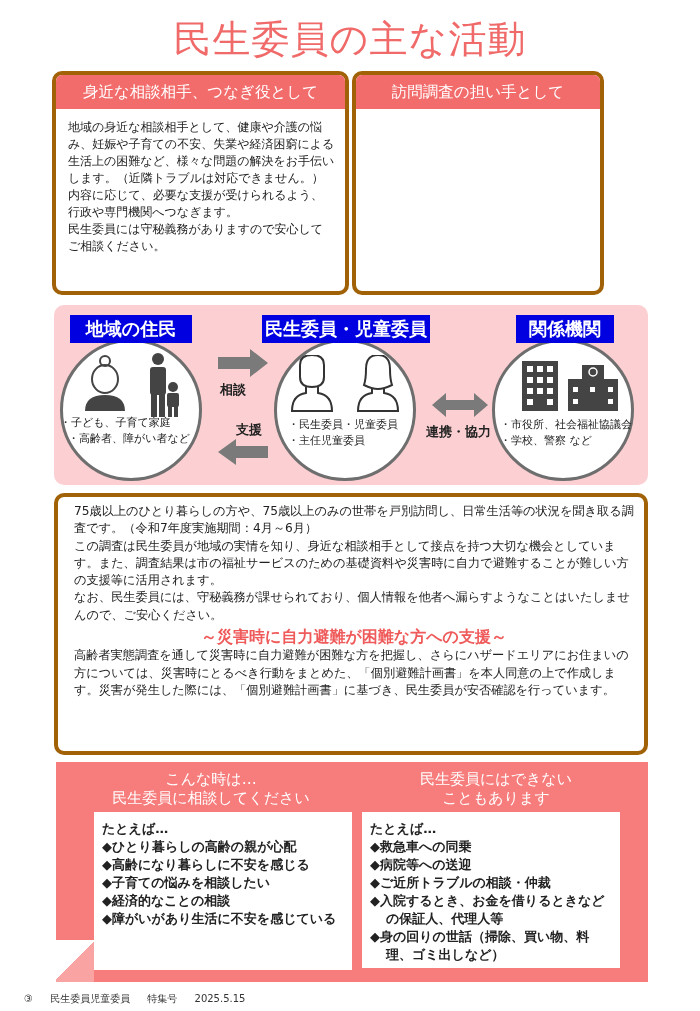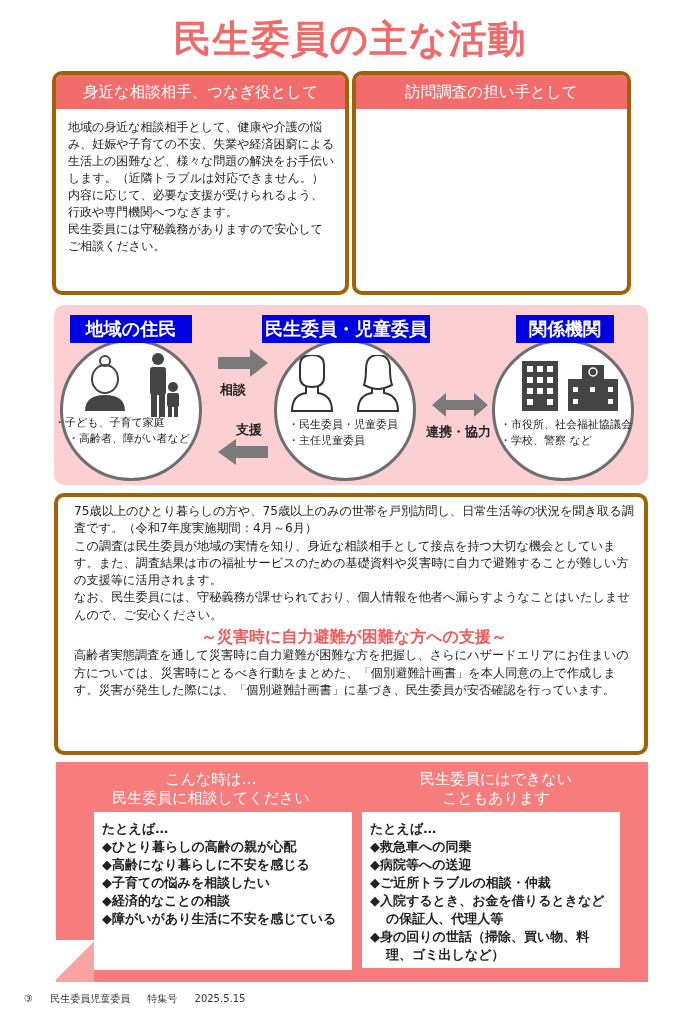--- a/index.html
+++ b/index.html
@@ -1,35 +1,35 @@
 <!DOCTYPE html>
 <html><head>
 <meta charset="utf-8">
 <style>
   * { box-sizing: border-box; margin: 0; padding: 0; }
   html, body { width: 700px; height: 1011px; background: #ffffff; overflow: hidden; }
   body { font-family: "DejaVu Sans", "Liberation Sans", sans-serif; color: #222; position: relative; }
 
   .title {
     position: absolute; left: 0; top: 14px; width: 700px; text-align: center;
-    font-size: 38px; font-weight: bold; color: #f06a6a; letter-spacing: 1px;
+    font-size: 38px; font-weight: normal; color: #f06a6a; letter-spacing: 1px;
   }
 
   
   .card {
     position: absolute; border: 4px solid #a16207; border-radius: 10px; background: #fff; overflow: hidden;
   }
   .card-head {
     background: #f36c6c; color: #fff; text-align: center; font-size: 15.5px;
     height: 34px; line-height: 34px;
   }
   .card-body { padding: 10px 10px 8px 12px; font-size: 12px; line-height: 17px; color: #222; }
 
   #card-left { left: 52px; top: 71px; width: 297px; height: 224px; }
-  #card-right { left: 352px; top: 71px; width: 279px; height: 224px; }
+  #card-right { left: 352px; top: 71px; width: 252px; height: 224px; }
 
   .photo {
     float: left; width: 160px; height: 132px; margin: -2px 8px 2px -6px;
     background: linear-gradient(135deg, #c99a52 0%, #e5b26a 40%, #8a6a3a 100%);
     position: relative; overflow: hidden;
   }
   .photo .wall { position:absolute; right:0; top:0; width:70px; height:132px;
     background: repeating-linear-gradient(180deg, #d99c4f 0 10px, #3a3a3a 10px 18px); }
   .photo .p1 { position:absolute; left:6px; bottom:0; width:72px; height:96px; background:#2a6fc4; border-radius: 30px 30px 0 0; }
   .photo .p1h { position:absolute; left:26px; top:10px; width:34px; height:36px; background:#e9b996; border-radius:50%; border-top:10px solid #5a3a2a; }
@@ -110,21 +110,21 @@
   <svg class="icon" style="left:92px; top:48px;" width="36" height="64" viewBox="0 0 36 64">
     <circle cx="12" cy="6" r="6" fill="#444"></circle>
     <rect x="4" y="14" width="16" height="28" rx="3" fill="#444"></rect>
     <rect x="5" y="40" width="6" height="24" fill="#444"></rect>
     <rect x="13" y="40" width="6" height="24" fill="#444"></rect>
     <circle cx="27" cy="34" r="5" fill="#444"></circle>
     <rect x="21" y="40" width="12" height="14" rx="2" fill="#444"></rect>
     <rect x="22" y="52" width="4" height="12" fill="#444"></rect>
     <rect x="28" y="52" width="4" height="12" fill="#444"></rect>
   </svg>
-  <div class="circle-text" style="left:0; top:110px;">・子ども、子育て家庭</div>
+  <div class="circle-text" style="left:6px; top:110px;">・子ども、子育て家庭</div>
   <div class="circle-text" style="left:14px; top:126px;">・高齢者、障がい者など</div>
 
   <svg class="icon" style="left:164px; top:44px;" width="50" height="28" viewBox="0 0 50 28">
     <path d="M0 8 H32 V0 L50 14 L32 28 V20 H0 Z" fill="#7a7a7a"></path>
   </svg>
   <div class="arrow-label" style="left:166px; top:76px;">相談</div>
   <div class="arrow-label" style="left:182px; top:116px;">支援</div>
   <svg class="icon" style="left:164px; top:134px;" width="50" height="26" viewBox="0 0 50 26">
     <path d="M50 7 H18 V0 L0 13 L18 26 V19 H50 Z" fill="#7a7a7a"></path>
   </svg>

